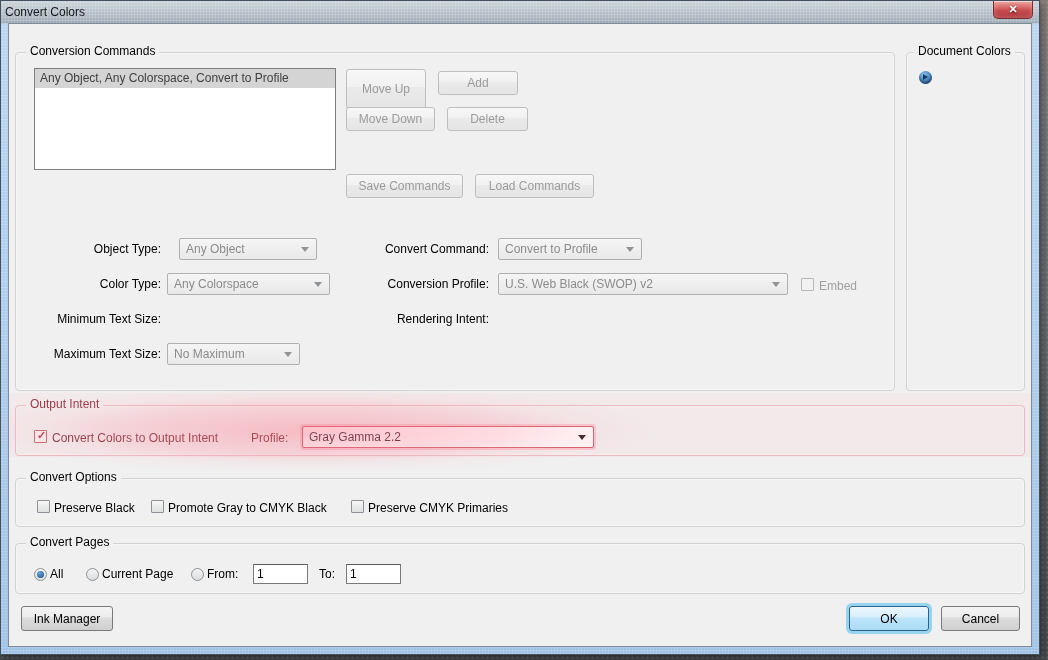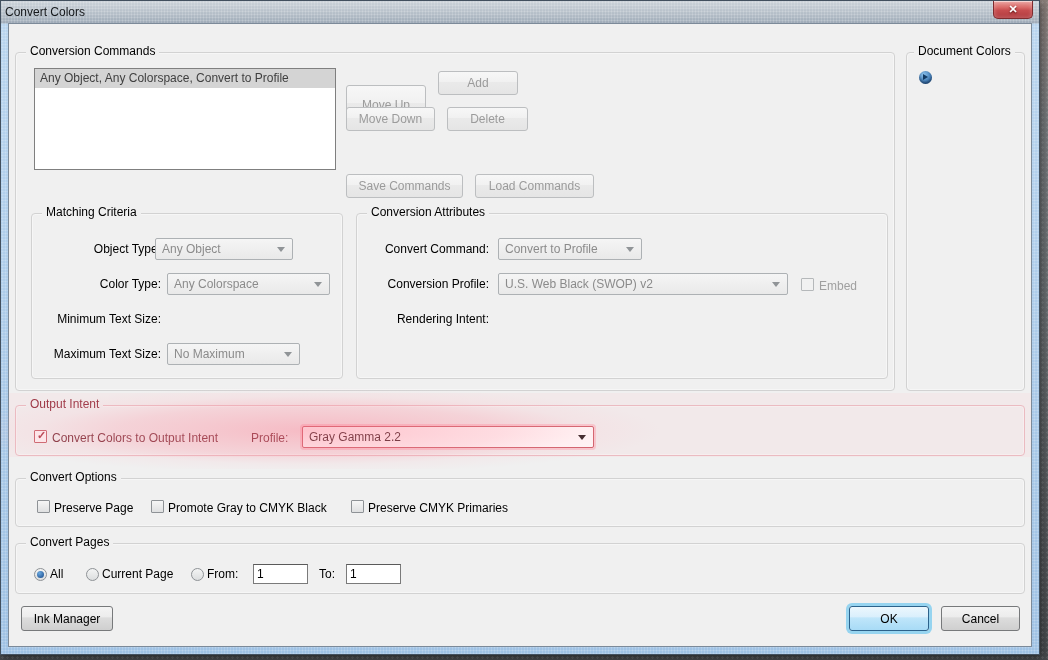--- a/index.html
+++ b/index.html
@@ -92,50 +92,44 @@
     </div>
 
     <div class="client"></div>
 
     <div class="group" style="left:14px;top:51px;width:878px;height:337px">
       <span class="legend">Conversion Commands</span>
     </div>
     <div class="listbox" style="left:33px;top:67px;width:300px;height:100px">
       <div class="list-item">Any Object, Any Colorspace, Convert to Profile</div>
     </div>
-    <div class="btn" style="left:345px;top:84px;width:80px;height:40px">Move Up</div>
+    <div class="btn" style="left:345px;top:68px;width:80px;height:40px">Move Up</div>
     <div class="btn" style="left:437px;top:70px;width:80px;height:24px">Add</div>
     <div class="btn" style="left:345px;top:106px;width:89px;height:24px">Move Down</div>
     <div class="btn" style="left:446px;top:106px;width:81px;height:24px">Delete</div>
     <div class="btn" style="left:345px;top:173px;width:117px;height:24px">Save Commands</div>
     <div class="btn" style="left:474px;top:173px;width:119px;height:24px">Load Commands</div>
 
-    <div class="group" style="left:30px;top:212px;width:310px;height:164px">
-      <span class="legend">Matching Criteria</span>
-    </div>
     <span class="field-label ra" style="left:28px;top:241px;width:132px">Object Type:</span>
-    <div class="combo" style="left:154px;top:237px;width:138px">
+    <div class="combo" style="left:178px;top:237px;width:138px">
       <span class="combo-text">Any Object</span>
       <span class="combo-arrow"></span>
     </div>
     <span class="field-label ra" style="left:28px;top:276px;width:132px">Color Type:</span>
     <div class="combo" style="left:166px;top:272px;width:163px">
       <span class="combo-text">Any Colorspace</span>
       <span class="combo-arrow"></span>
     </div>
     <span class="field-label ra" style="left:28px;top:311px;width:132px">Minimum Text Size:</span>
     <span class="field-label ra" style="left:28px;top:346px;width:132px">Maximum Text Size:</span>
     <div class="combo" style="left:166px;top:342px;width:133px">
       <span class="combo-text">No Maximum</span>
       <span class="combo-arrow"></span>
     </div>
 
-    <div class="group" style="left:355px;top:212px;width:530px;height:164px">
-      <span class="legend">Conversion Attributes</span>
-    </div>
     <span class="field-label ra" style="left:358px;top:241px;width:130px">Convert Command:</span>
     <div class="combo" style="left:497px;top:237px;width:144px">
       <span class="combo-text">Convert to Profile</span>
       <span class="combo-arrow"></span>
     </div>
     <span class="field-label ra" style="left:358px;top:276px;width:130px">Conversion Profile:</span>
     <div class="combo" style="left:497px;top:272px;width:290px">
       <span class="combo-text">U.S. Web Black (SWOP) v2</span>
       <span class="combo-arrow"></span>
     </div>
@@ -160,21 +154,21 @@
     <span class="field-label oi-label" style="left:250px;top:430px">Profile:</span>
     <div class="combo redline" style="left:301px;top:425px;width:292px">
       <span class="combo-text">Gray Gamma 2.2</span>
       <span class="combo-arrow"></span>
     </div>
 
     <div class="group" style="left:14px;top:477px;width:1008px;height:47px">
       <span class="legend">Convert Options</span>
     </div>
     <span class="checkbox" style="left:36px;top:499px"></span>
-    <span class="field-label" style="left:53px;top:500px">Preserve Page</span>
+    <span class="field-label" style="left:53px;top:500px">Preserve Black</span>
     <span class="checkbox" style="left:150px;top:499px"></span>
     <span class="field-label" style="left:167px;top:500px">Promote Gray to CMYK Black</span>
     <span class="checkbox" style="left:350px;top:499px"></span>
     <span class="field-label" style="left:367px;top:500px">Preserve CMYK Primaries</span>
 
     <div class="group" style="left:14px;top:542px;width:1008px;height:49px">
       <span class="legend">Convert Pages</span>
     </div>
     <span class="radio selected" style="left:33px;top:567px"></span>
     <span class="field-label" style="left:49px;top:566px">All</span>

